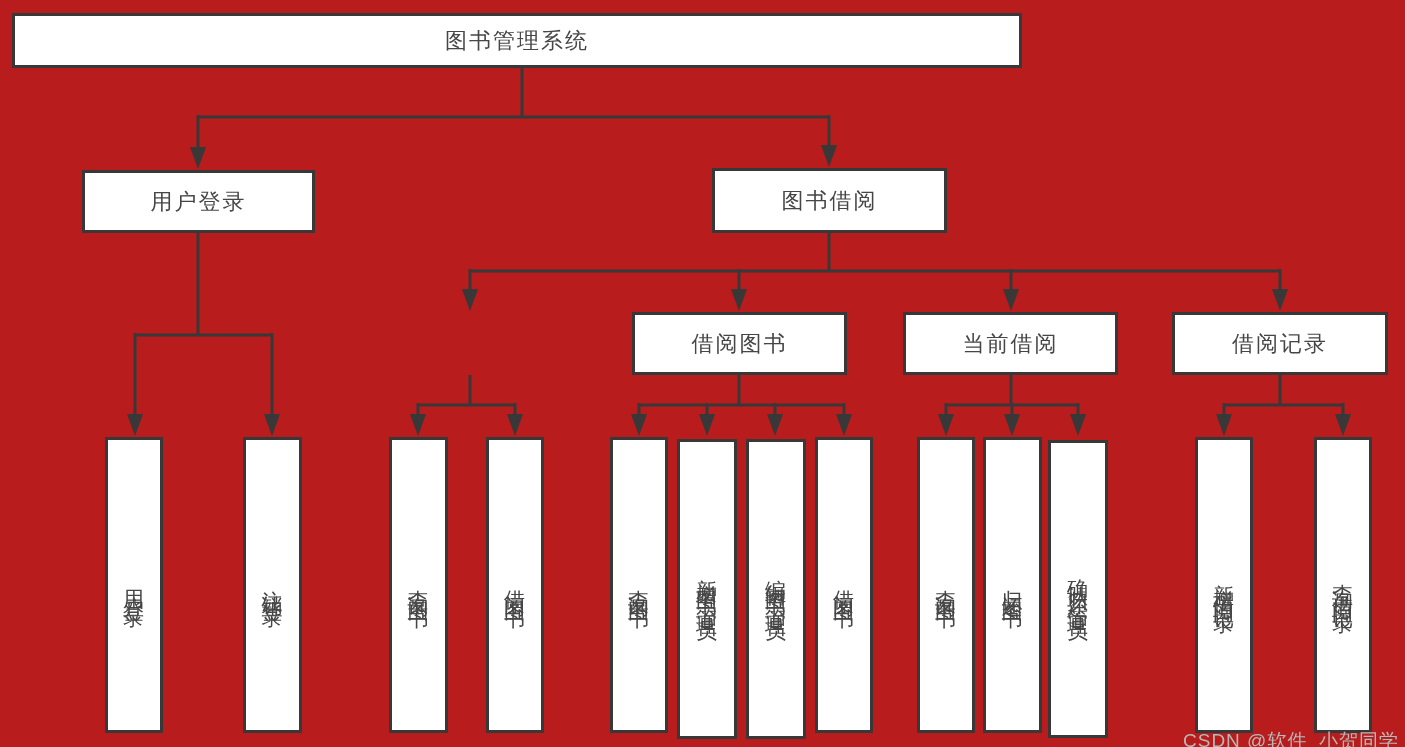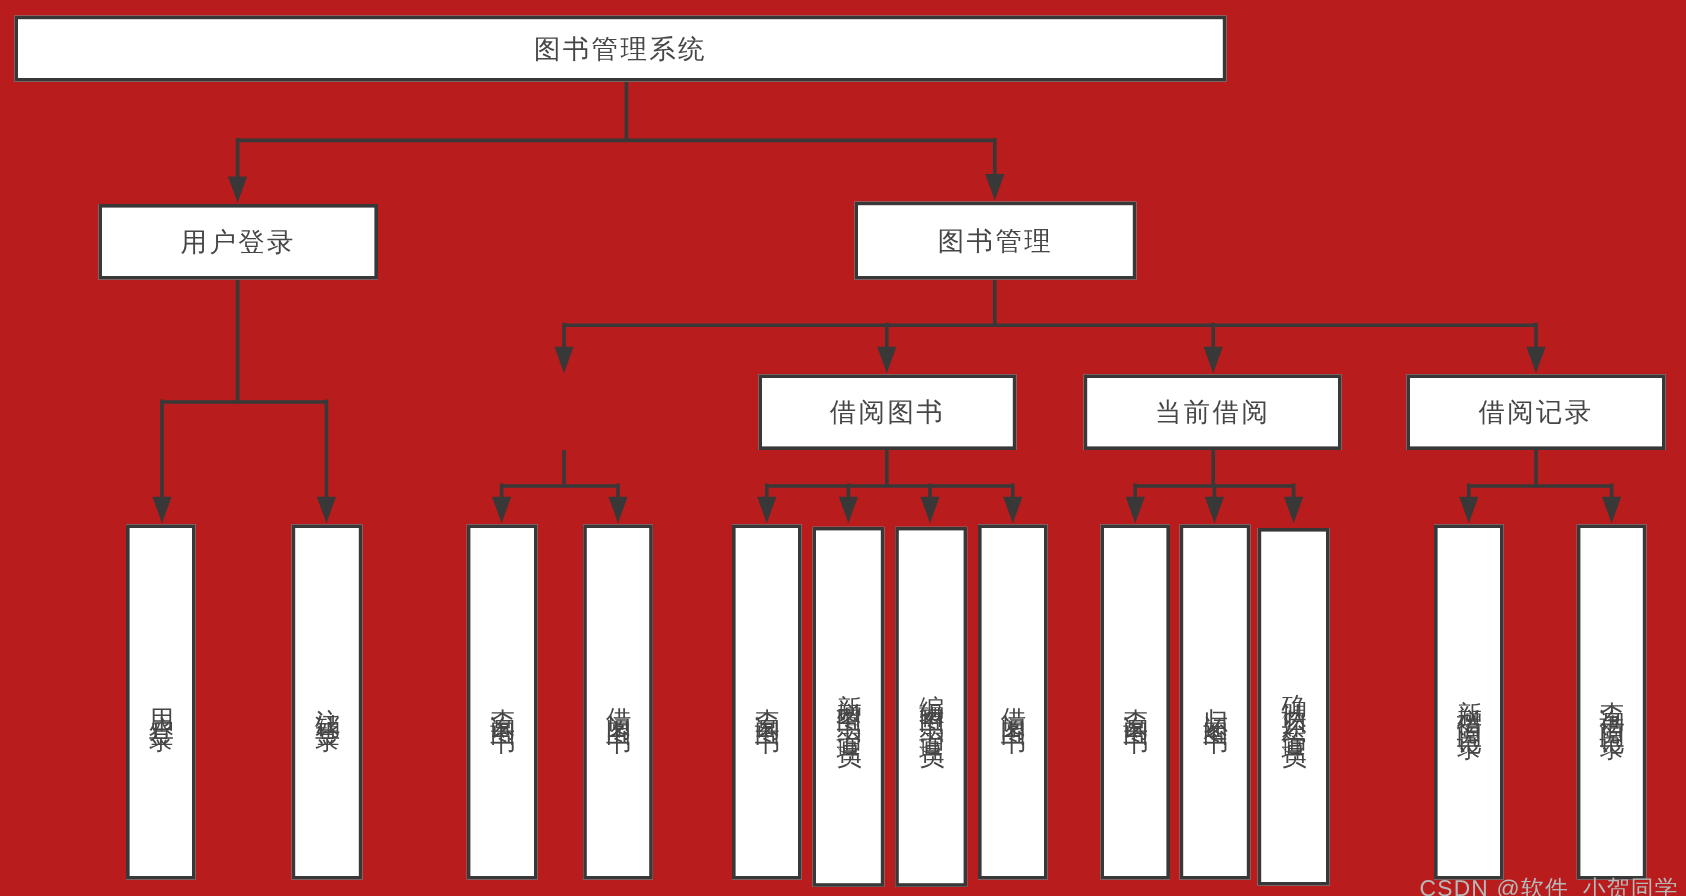--- a/index.html
+++ b/index.html
@@ -56,21 +56,21 @@
     </g>
     <g>
       <path class="cline" d="M1280 375 V405 M1223 405 H1344 M1224 403 V416 M1343 403 V416"></path>
       <path class="carrow" d="M1224 436 L1216 414 L1232 414 Z M1343 436 L1335 414 L1351 414 Z"></path>
     </g>
   </svg>
 
   <div class="node h" style="left:12px;top:13px;width:1010px;height:55px">图书管理系统</div>
 
   <div class="node h" style="left:82px;top:170px;width:233px;height:63px">用户登录</div>
-  <div class="node h" style="left:712px;top:168px;width:235px;height:65px">图书管理</div>
+  <div class="node h" style="left:712px;top:168px;width:235px;height:65px">图书借阅</div>
 
   <div class="node h" style="left:632px;top:312px;width:215px;height:63px">借阅图书</div>
   <div class="node h" style="left:1172px;top:312px;width:216px;height:63px">借阅记录</div>
   <div class="node h" style="left:903px;top:312px;width:215px;height:63px">当前借阅</div>
 
   <div class="node v" style="left:105px;top:437px;width:58px;height:296px">用户登录</div>
   <div class="node v" style="left:243px;top:437px;width:59px;height:296px">注销登录</div>
 
   <div class="node v" style="left:389px;top:437px;width:59px;height:296px">查询图书</div>
   <div class="node v" style="left:486px;top:437px;width:58px;height:296px">借阅图书</div>

